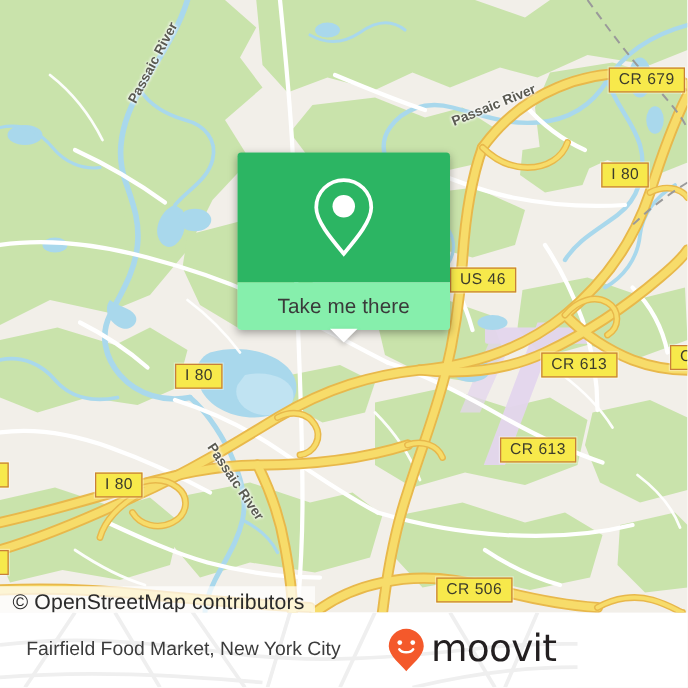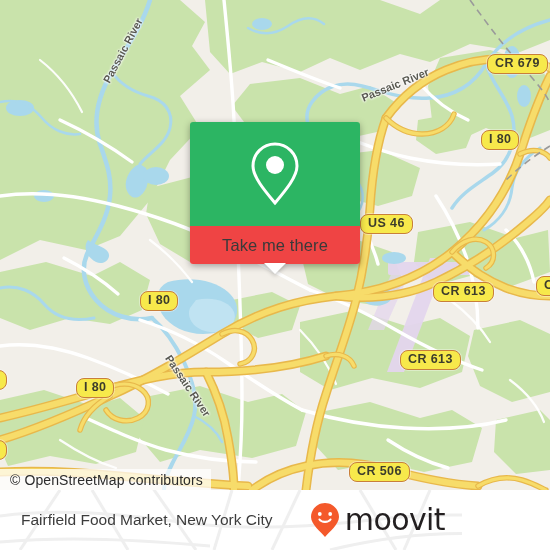--- a/index.html
+++ b/index.html
@@ -25,36 +25,36 @@
   }
   #map-svg { position: absolute; left:0; top:0; width:550px; height:490px; display:block; }
 
   
   #osm-attrib {
     position: absolute;
     left: 0; bottom: 0;
     height: 21px;
     padding: 3px 8px 0 10px;
     background: rgba(255,255,255,0.72);
-    font-size: 14px;
+    font-size: 17px;
     color: #2b2b2b;
     letter-spacing: 0.1px;
     white-space: nowrap;
     font-family: "Liberation Sans", sans-serif;
   }
 
   
   .shield {
     position: absolute;
     background: #f7e94b;
     border: 1.6px solid #c87f3a;
-    border-radius: 8px;
+    border-radius: 0;
     color: #3c3c2c;
     font-size: 12.5px;
-    font-weight: bold;
+    font-weight: normal;
     letter-spacing: 0.4px;
     padding: 2px 7px 3px 7px;
     white-space: nowrap;
     line-height: 13px;
     font-family: "Liberation Sans", sans-serif;
     box-shadow: 0 0 0 1px rgba(255,255,255,0.35);
   }
 
   
   .river-label {
@@ -81,21 +81,21 @@
     height: 104px;
     background: #2cb563;
     border-radius: 3px 3px 0 0;
     display: flex;
     align-items: center;
     justify-content: center;
   }
   #card-footer {
     position: relative;
     height: 38px;
-    background: #ef4444;
+    background: #86efac;
     border-radius: 0 0 3px 3px;
     display: flex;
     align-items: center;
     justify-content: center;
   }
   #card-footer-label {
     font-size: 16.5px;
     color: #3a3a3a;
     letter-spacing: 0.1px;
     font-family: "Liberation Sans", sans-serif;

